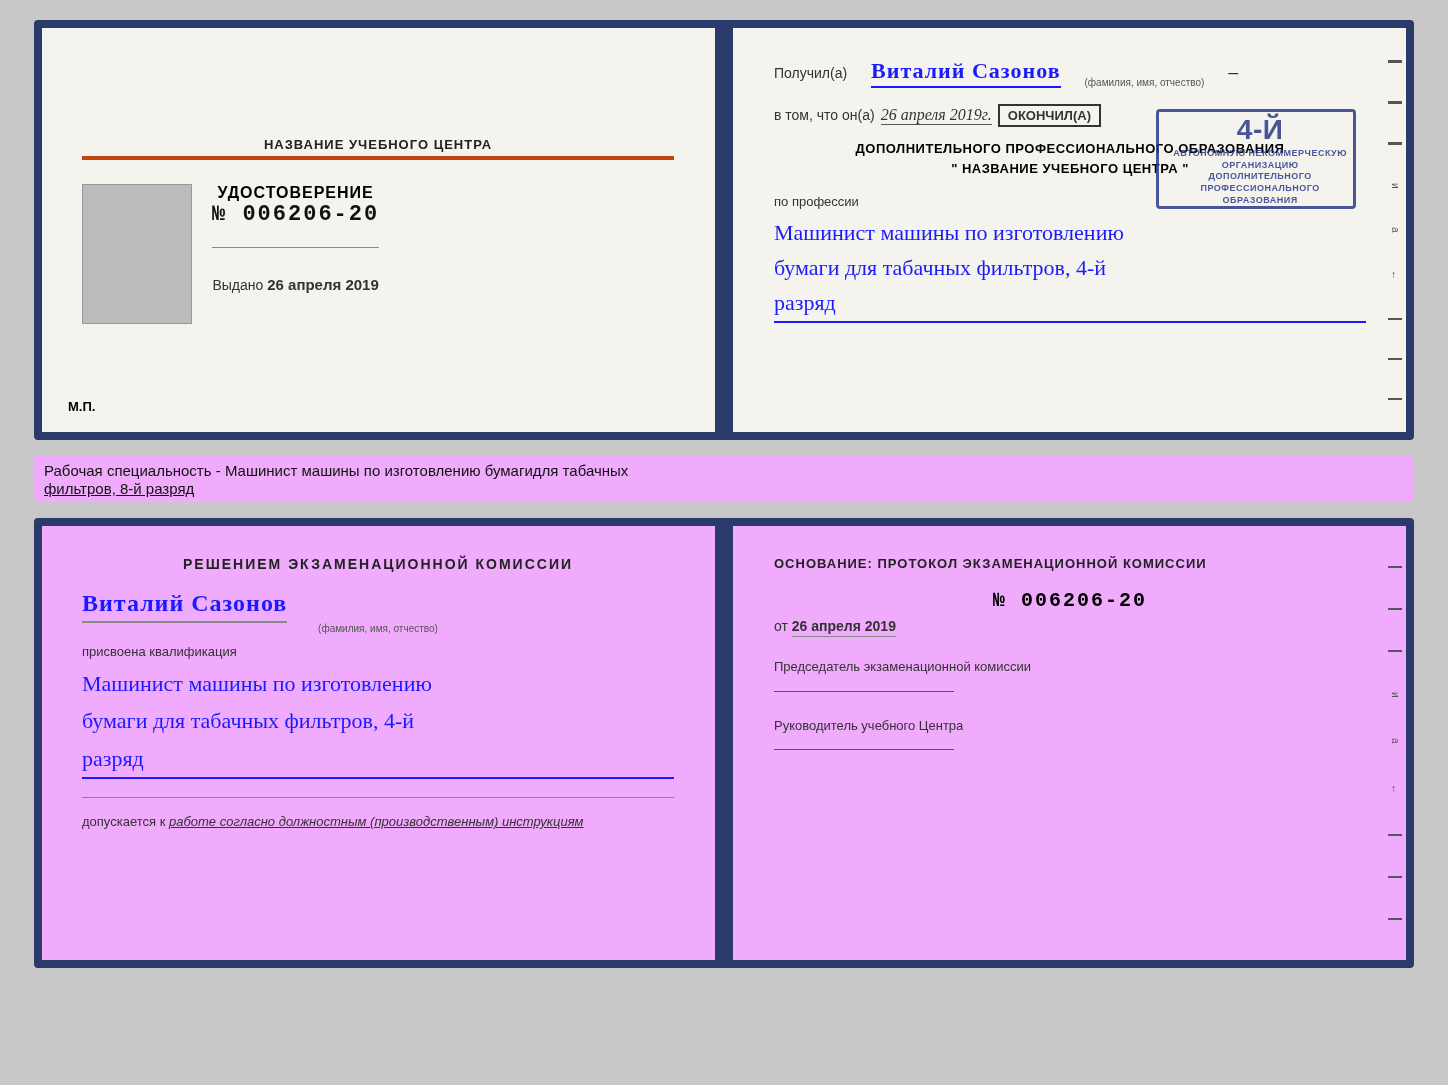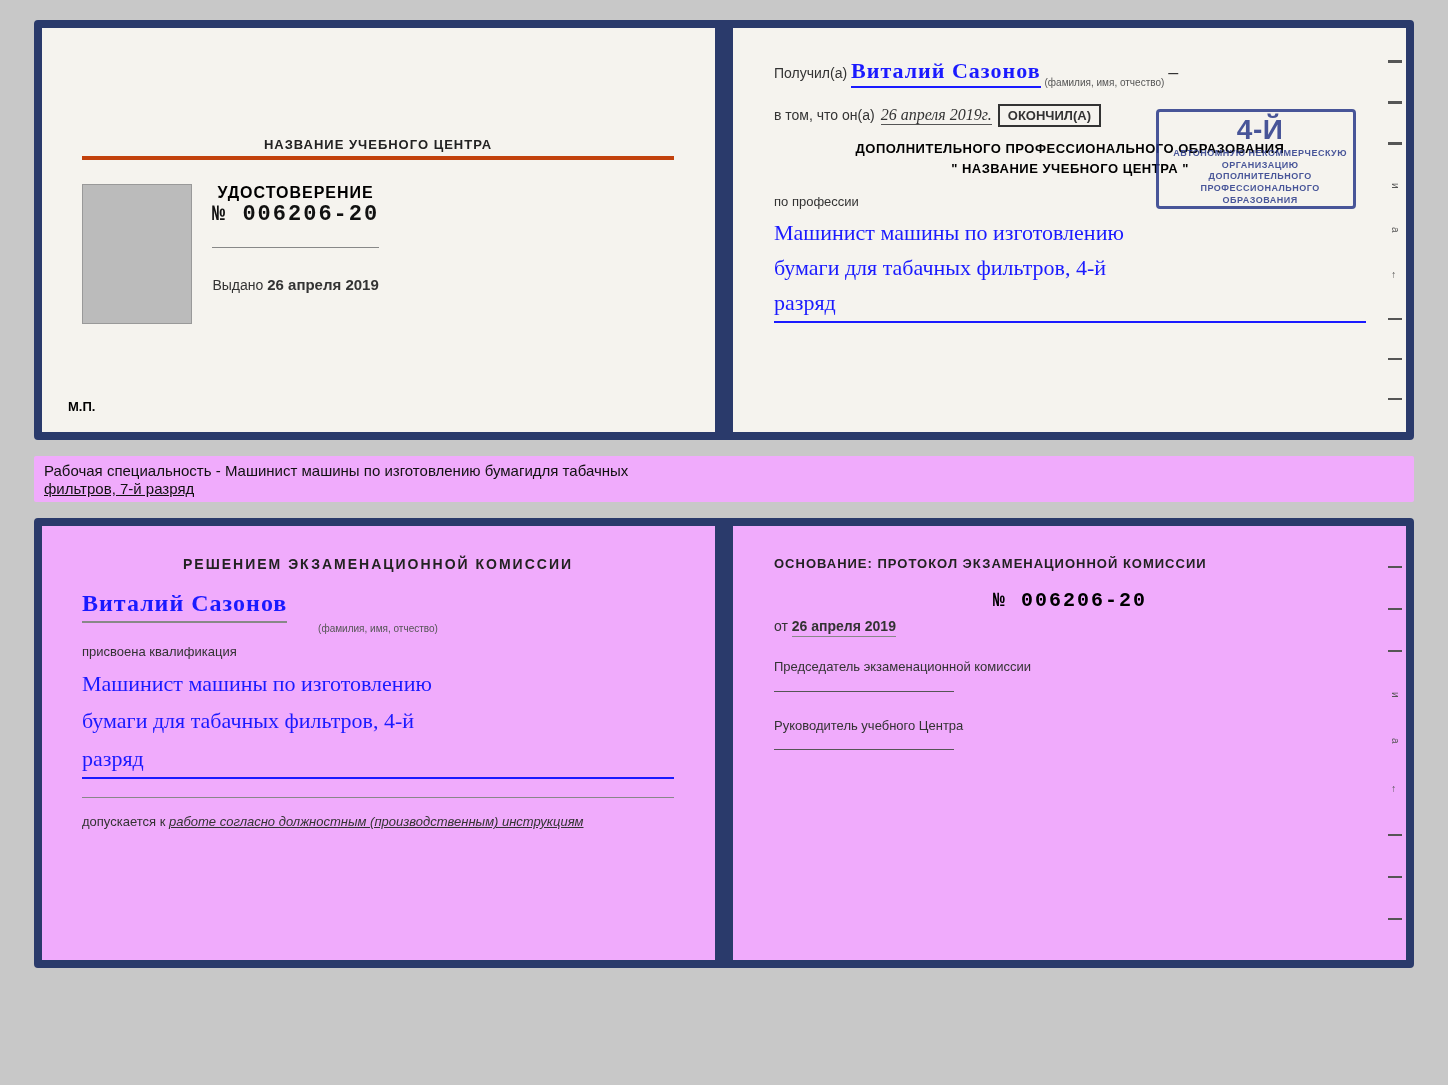--- a/index.html
+++ b/index.html
@@ -141,21 +141,21 @@
       font-weight: bold;
       position: absolute;
       bottom: 18px;
       left: 26px;
     }
 
     
     .recipient-line {
       display: flex;
       align-items: baseline;
-      gap: 4px;
+      gap: 24px;
       margin-bottom: 16px;
       flex-wrap: wrap;
     }
 
     .recipient-prefix {
       font-size: 14px;
       color: #333;
     }
 
     .recipient-name {
@@ -528,21 +528,21 @@
       <div class="edge-dash-line"></div>
       <div class="edge-dash-line"></div>
     </div>
   </div>
 </div>
 
 <div class="middle-label">
   <span class="middle-label-text">
     <span>Рабочая специальность - Машинист машины по изготовлению бумагидля табачных</span>
     <br>
-    <span class="middle-label-underline">фильтров, 7-й разряд</span>
+    <span class="middle-label-underline">фильтров, 8-й разряд</span>
   </span>
 </div>
 
 <div class="document-bottom">
 
   <div class="doc-bottom-left">
     <div class="resolution-title">Решением экзаменационной комиссии</div>
 
     <span class="bottom-name">Виталий Сазонов</span>
     <span class="fio-sub">(фамилия, имя, отчество)</span>

